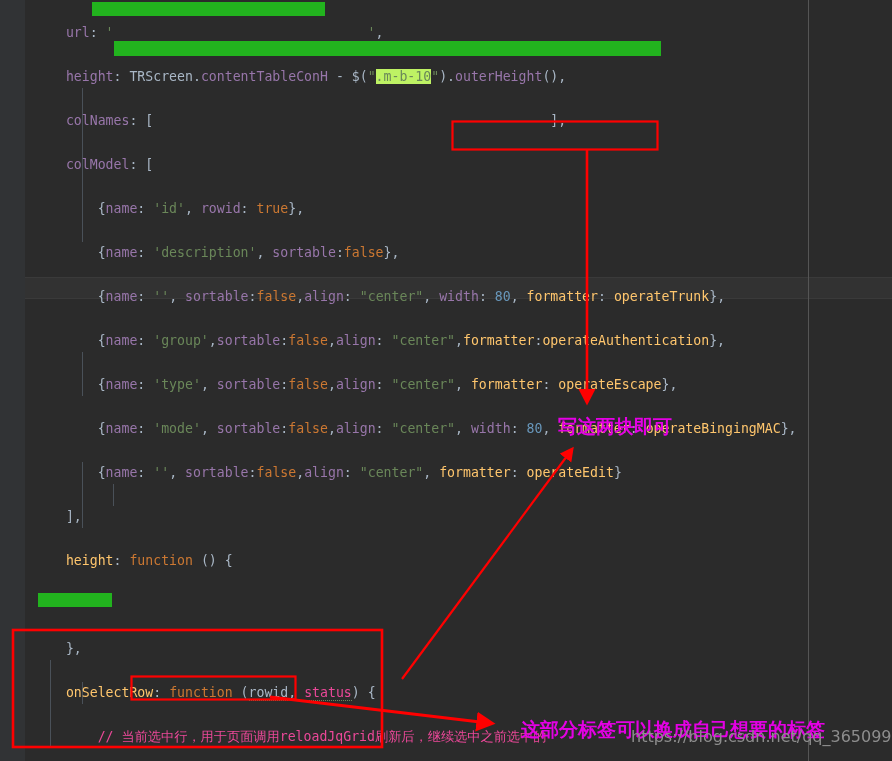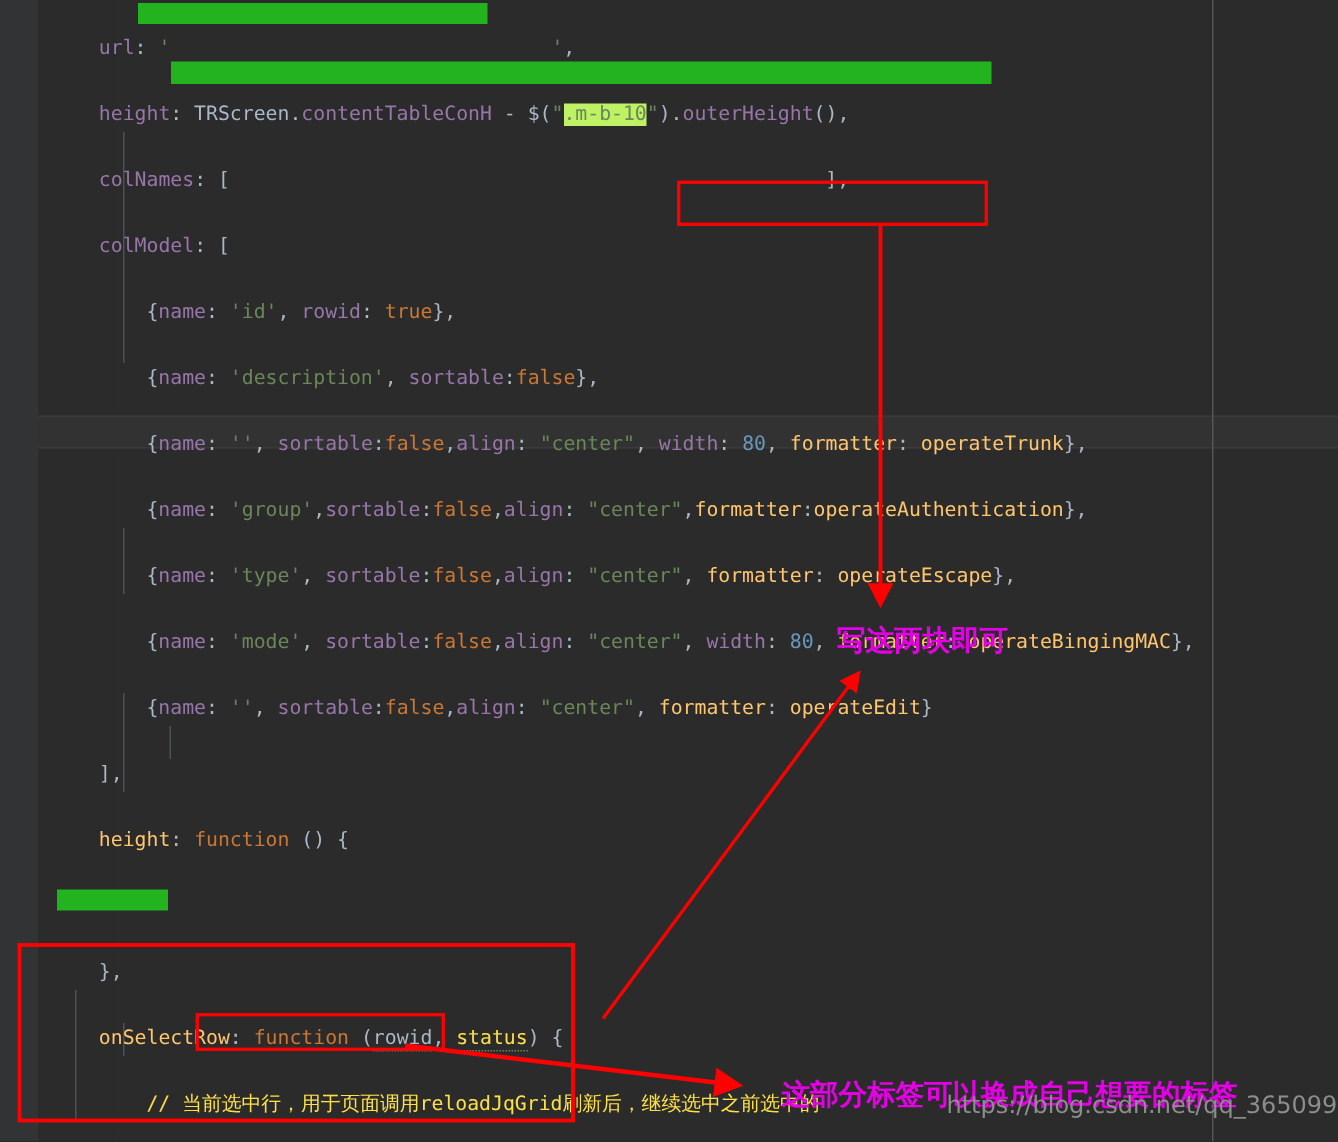--- a/index.html
+++ b/index.html
@@ -42,21 +42,21 @@
     white-space:pre;
     color:#a9b7c6;
   }
   .ln{height:22px;white-space:pre;}
   
   .kw   {color:#cc7832;font-weight:normal;}
   .prop {color:#9876aa;}
   .str  {color:#6a8759;}
   .num  {color:#6897bb;}
   .fn   {color:#ffc66d;}
-  .cmt  {color:#fde047;}
+  .cmt  {color:#ec4899;}
   .pun  {color:#a9b7c6;}
   .field{color:#9876aa;}
   .warnu{border-bottom:1px dotted #6a8759;margin-top:44px;}
   .sel  {background:#bef264;}
   
   .ig{
     position:absolute;width:1px;background:#4a5159;
   }
   
   .redact{

